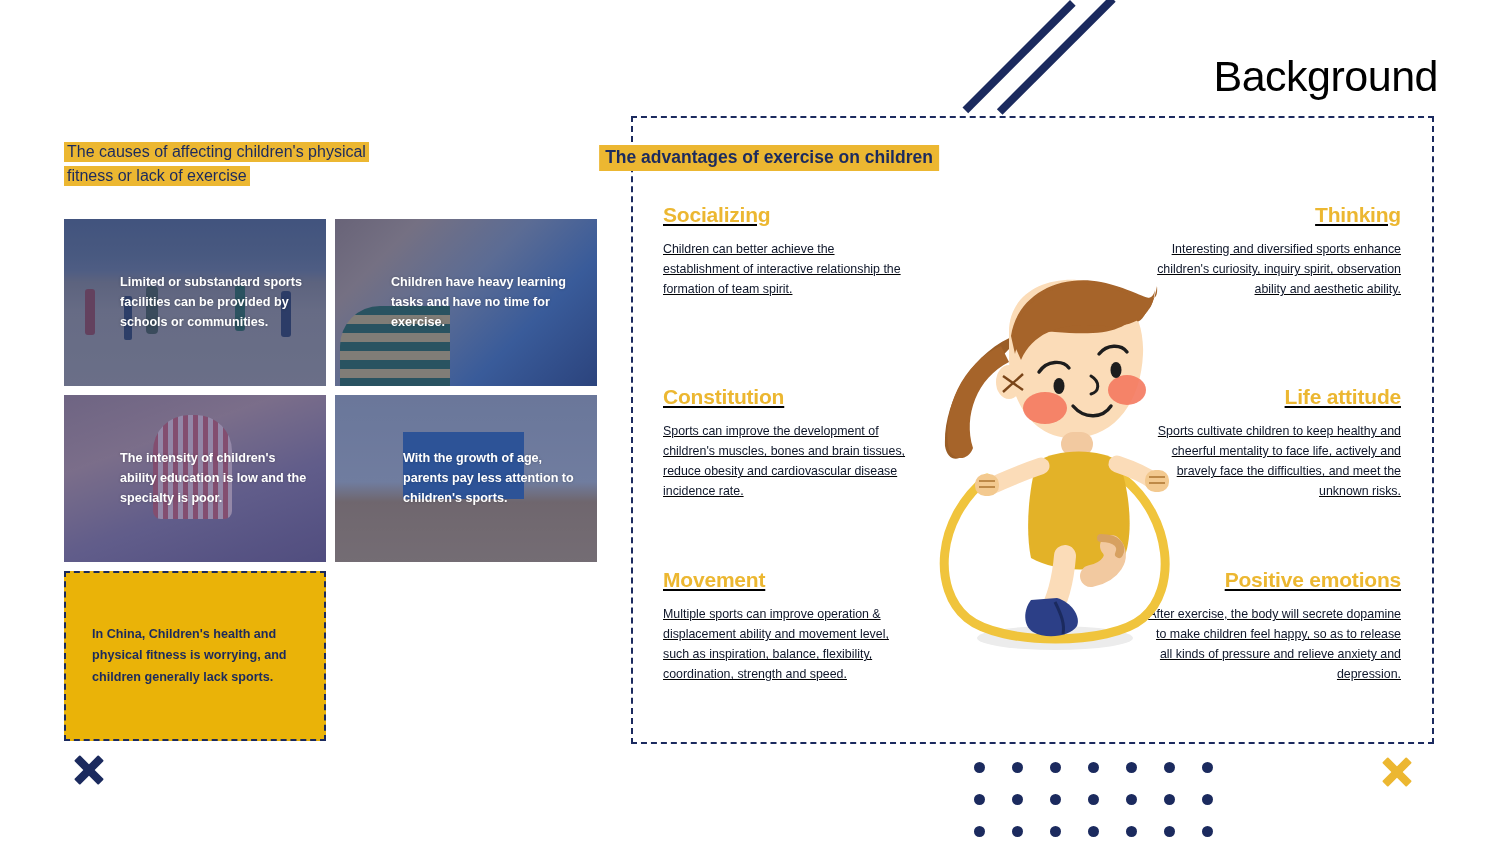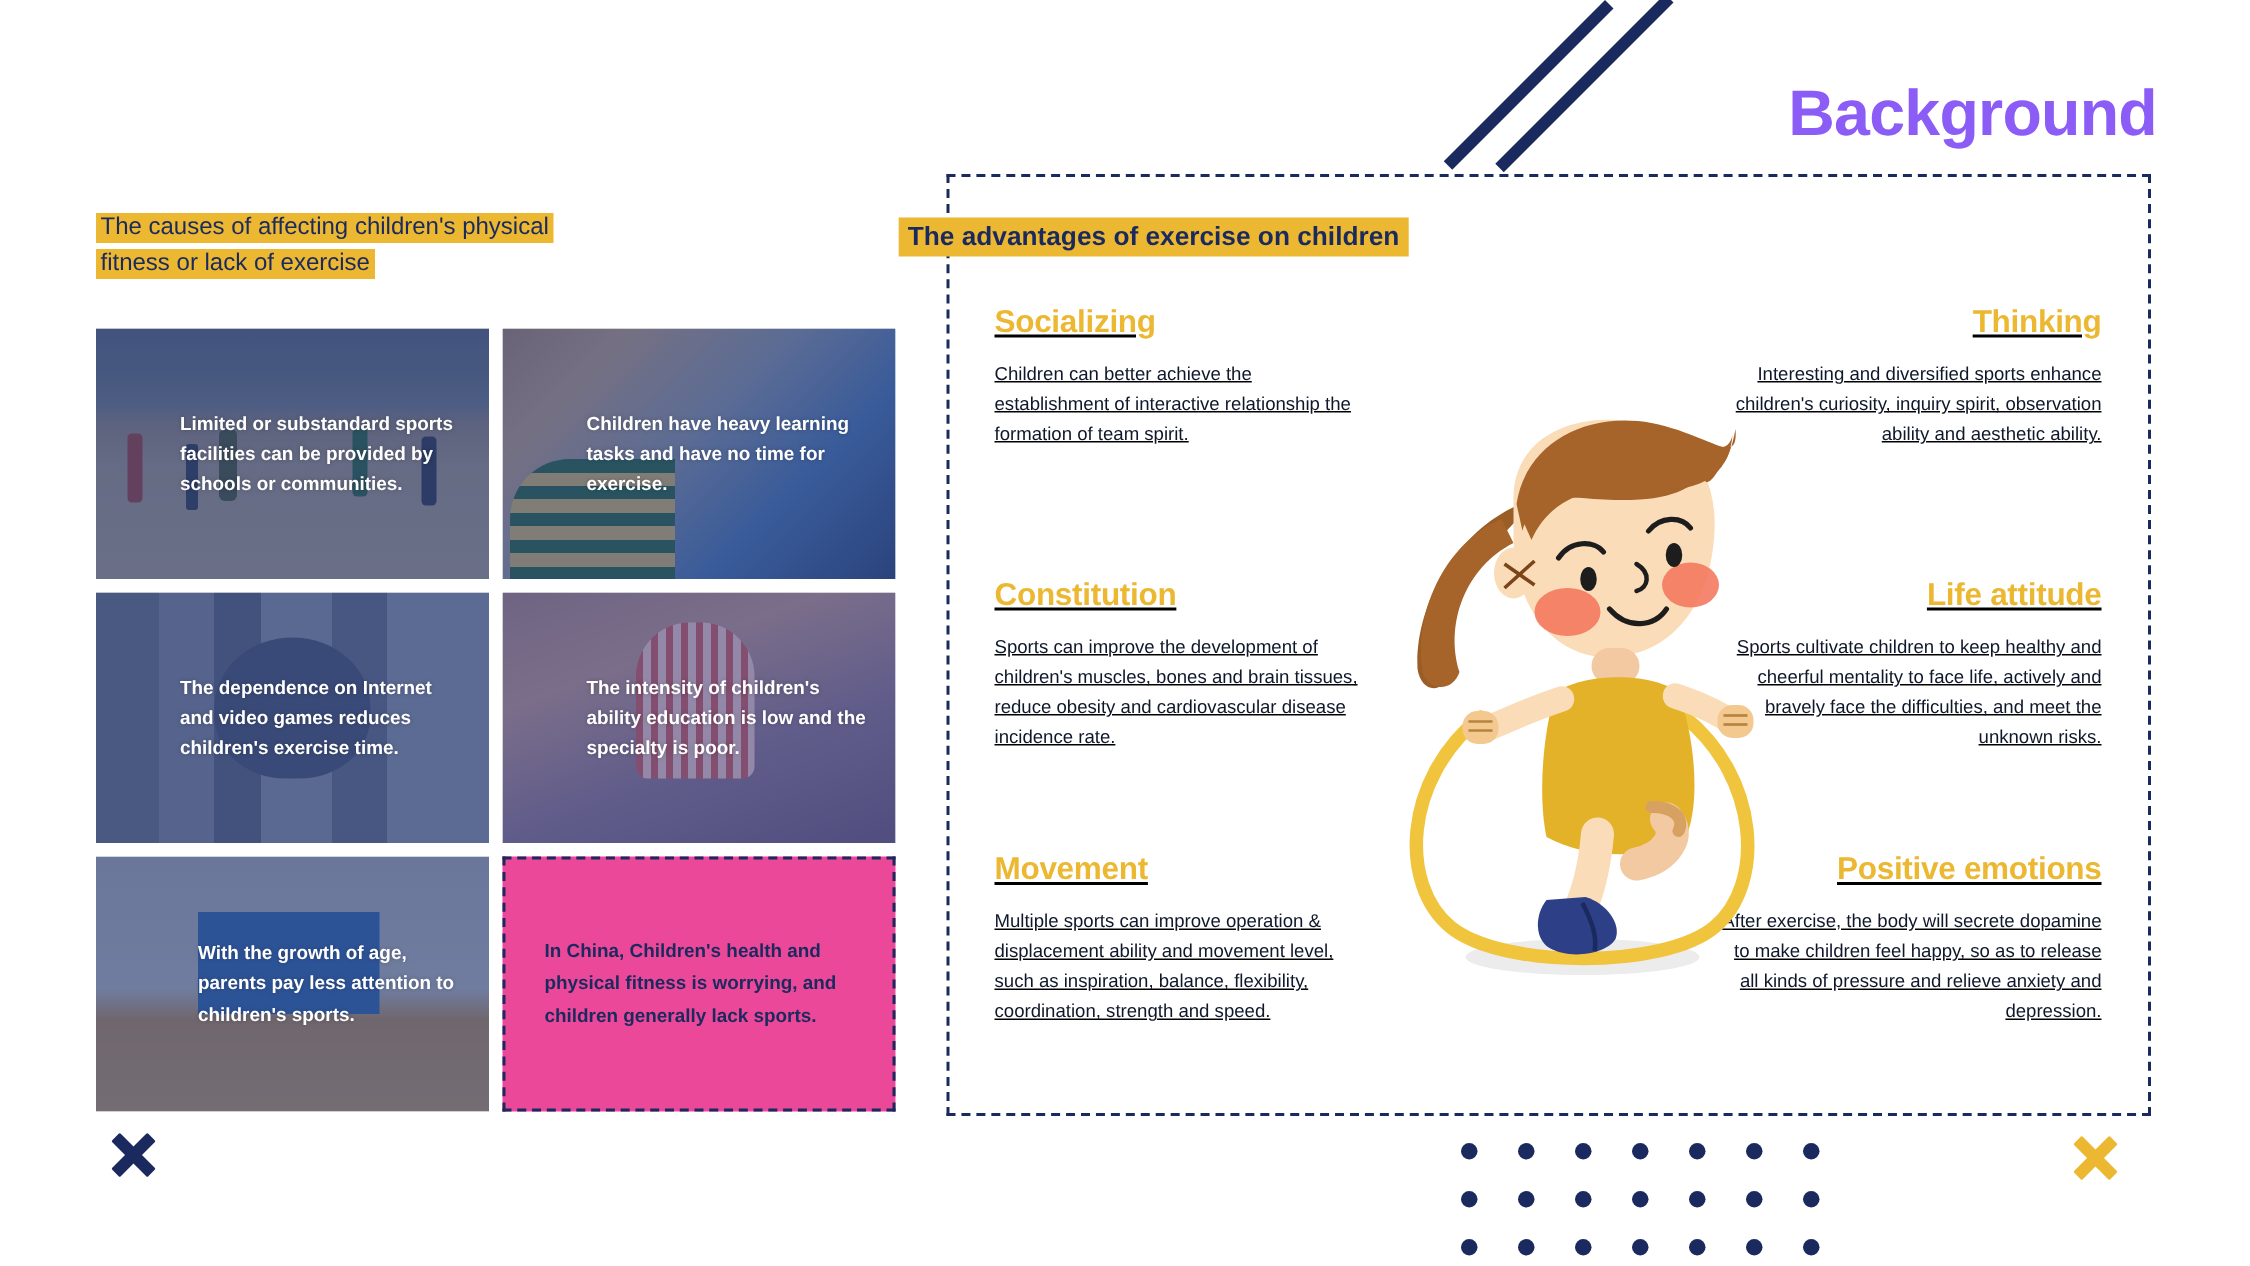--- a/index.html
+++ b/index.html
@@ -18,21 +18,21 @@
     transform-origin: top left;
   }
   .diag-a { left: 1110px; top: -4px; width: 8px; height: 160px;
             transform: rotate(45deg); }
   .diag-b { left: 1070px; top: 0px; width: 8px; height: 152px;
             transform: rotate(45deg); }
 
   
   .page-title {
     position: absolute; right: 62px; top: 52px;
-    font-size: 43px; font-weight: bold; color: #8b5cf6;
+    font-size: 43px; font-weight: normal; color: #000000;
     letter-spacing: -0.5px;
   }
 
   
   .left-col { position: absolute; left: 64px; top: 140px; width: 534px; }
   .left-heading {
     font-size: 16px; font-weight: normal; color: #1b2a5e;
     line-height: 1.52; display: block;
   }
   .left-heading .hl {
@@ -84,21 +84,21 @@
       border-radius:36px 36px 8px 8px; }
   .ph5 { background:
       linear-gradient(180deg,#b9bfc6 0%,#c6ccd2 52%,#c59a62 64%,#cfa870 100%); }
   .ph5::after{ content:""; position:absolute; left:26%; top:22%; width:46%; height:40%;
       background:#2f6fc0; }
   .tint-blue { background: rgba(45,62,120,.56); }
   .tint-blue2 { background: rgba(40,56,116,.50); }
   .tint-purple { background: rgba(70,62,128,.52); }
 
   .card.note {
-    background: #ec4899;
+    background: #eab308;
     border: 2.5px dashed #1b2a5e;
   }
   .card.note .cap {
     position: static; transform: none;
     color: #1b2a5e; text-shadow: none;
     padding: 0 26px; display: flex; align-items: center; height: 100%;
     font-size: 12.6px;
   }
   .note-inner { line-height: 1.72; }
 
@@ -178,25 +178,20 @@
       <div class="tint tint-blue"></div>
       <div class="cap">Limited or substandard sports facilities can be provided by schools or communities.</div>
     </div>
 
     <div class="card c2">
       <div class="photo ph2"></div>
       <div class="tint tint-blue2"></div>
       <div class="cap">Children have heavy learning tasks and have no time for exercise.</div>
     </div>
 
-    <div class="card c3">
-      <div class="photo ph3"></div>
-      <div class="tint tint-blue"></div>
-      <div class="cap">The dependence on Internet and video games reduces children's exercise time.</div>
-    </div>
 
     <div class="card c4">
       <div class="photo ph4"></div>
       <div class="tint tint-purple"></div>
       <div class="cap">The intensity of children's ability education is low and the specialty is poor.</div>
     </div>
 
     <div class="card c5">
       <div class="photo ph5"></div>
       <div class="tint tint-blue"></div>

